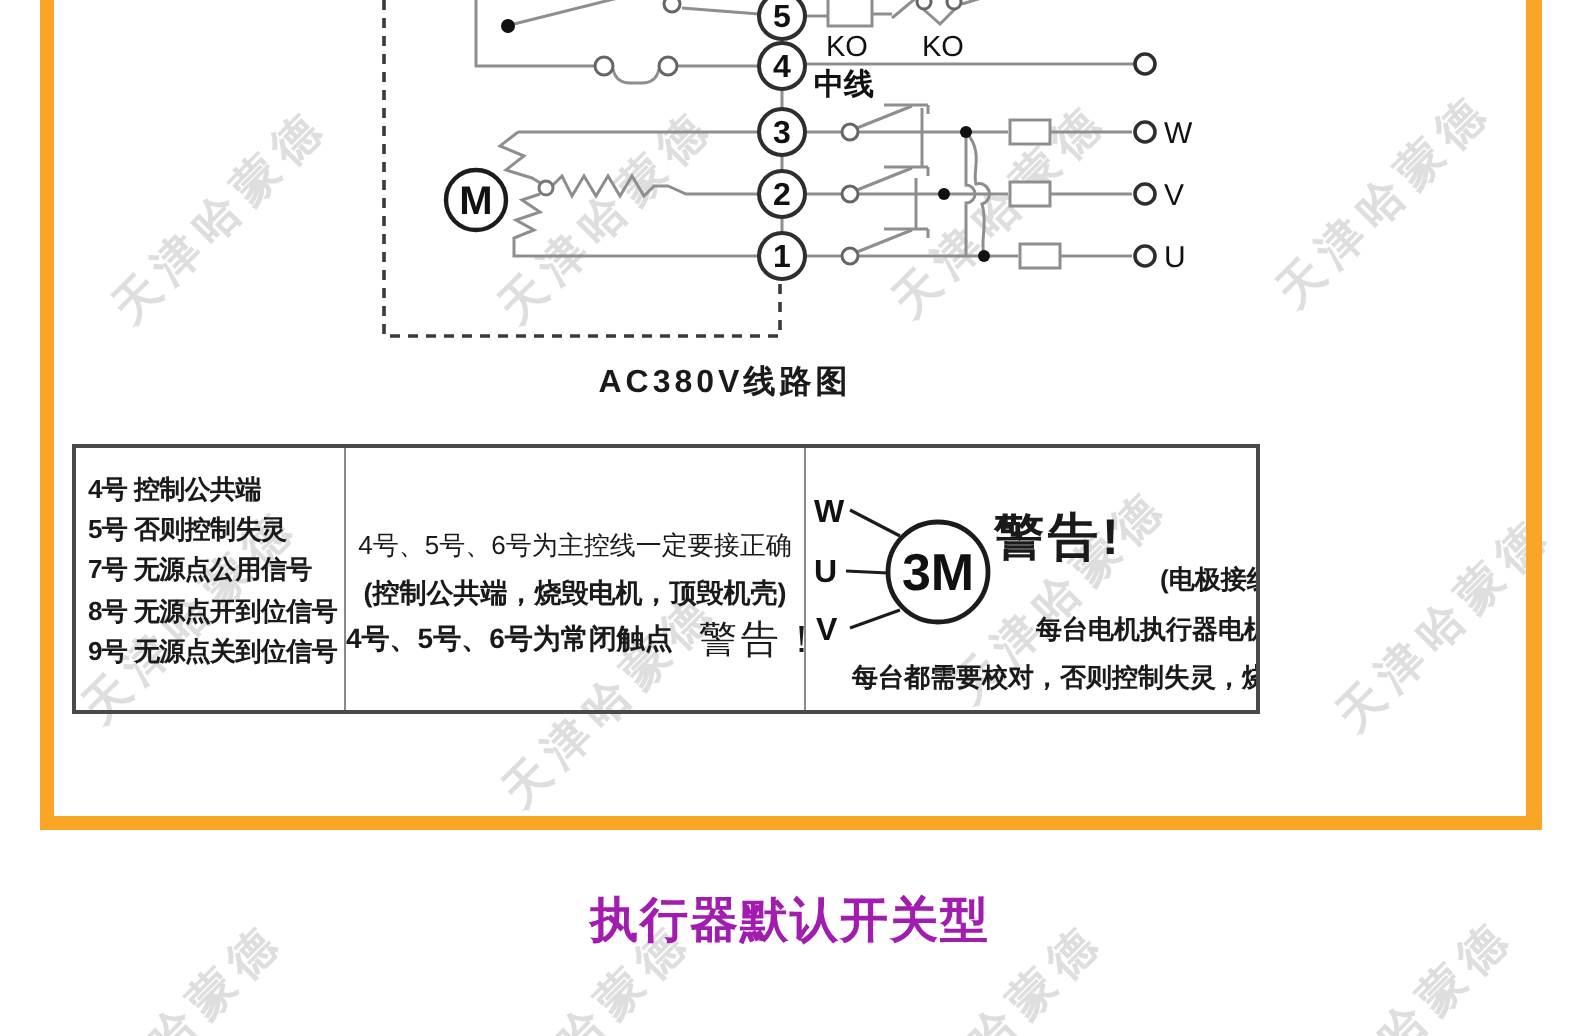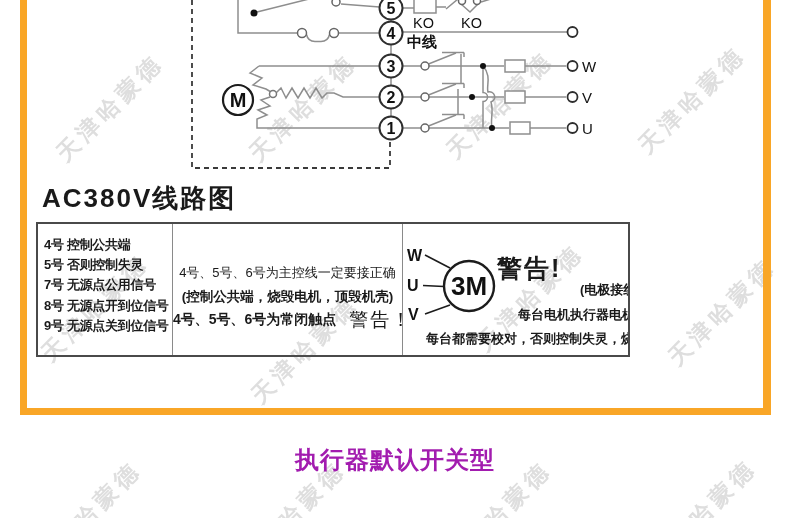--- a/index.html
+++ b/index.html
@@ -15,22 +15,22 @@
   }
   
   .frame{
     position:absolute;left:20px;top:0;width:751px;height:415px;box-sizing:border-box;
     border-left:7px solid #F9A627;border-right:8px solid #F9A627;border-bottom:7px solid #F9A627;
     z-index:2;pointer-events:none;
   }
   .circuit{position:absolute;left:0;top:0;width:630px;height:178px;z-index:1;}
   .circuit text{font-family:"Liberation Sans","DejaVu Sans",sans-serif;fill:#111;}
   .diagram-title{
-    position:absolute;left:20px;top:181px;width:663px;z-index:1;
-    font-size:26px;font-weight:bold;letter-spacing:2px;padding-left:22px;box-sizing:border-box;
+    position:absolute;left:20px;top:181px;width:663px;text-align:center;z-index:1;
+    font-size:16px;font-weight:bold;letter-spacing:2px;padding-left:22px;box-sizing:border-box;
   }
   
   .spec-table{
     position:absolute;left:36px;top:222px;width:594px;height:135px;box-sizing:border-box;
     border:2px solid #4a4a4a;display:flex;z-index:1;background:transparent;
   }
   .col{box-sizing:border-box;height:100%;overflow:hidden;}
   .col1{width:134px;padding:11px 0 0 6px;}
   .col1 .row{font-size:13px;font-weight:bold;line-height:20.2px;white-space:nowrap;letter-spacing:-0.3px;}
   .col2{width:230px;border-left:1px solid #8a8a8a;text-align:center;padding-top:37px;}

